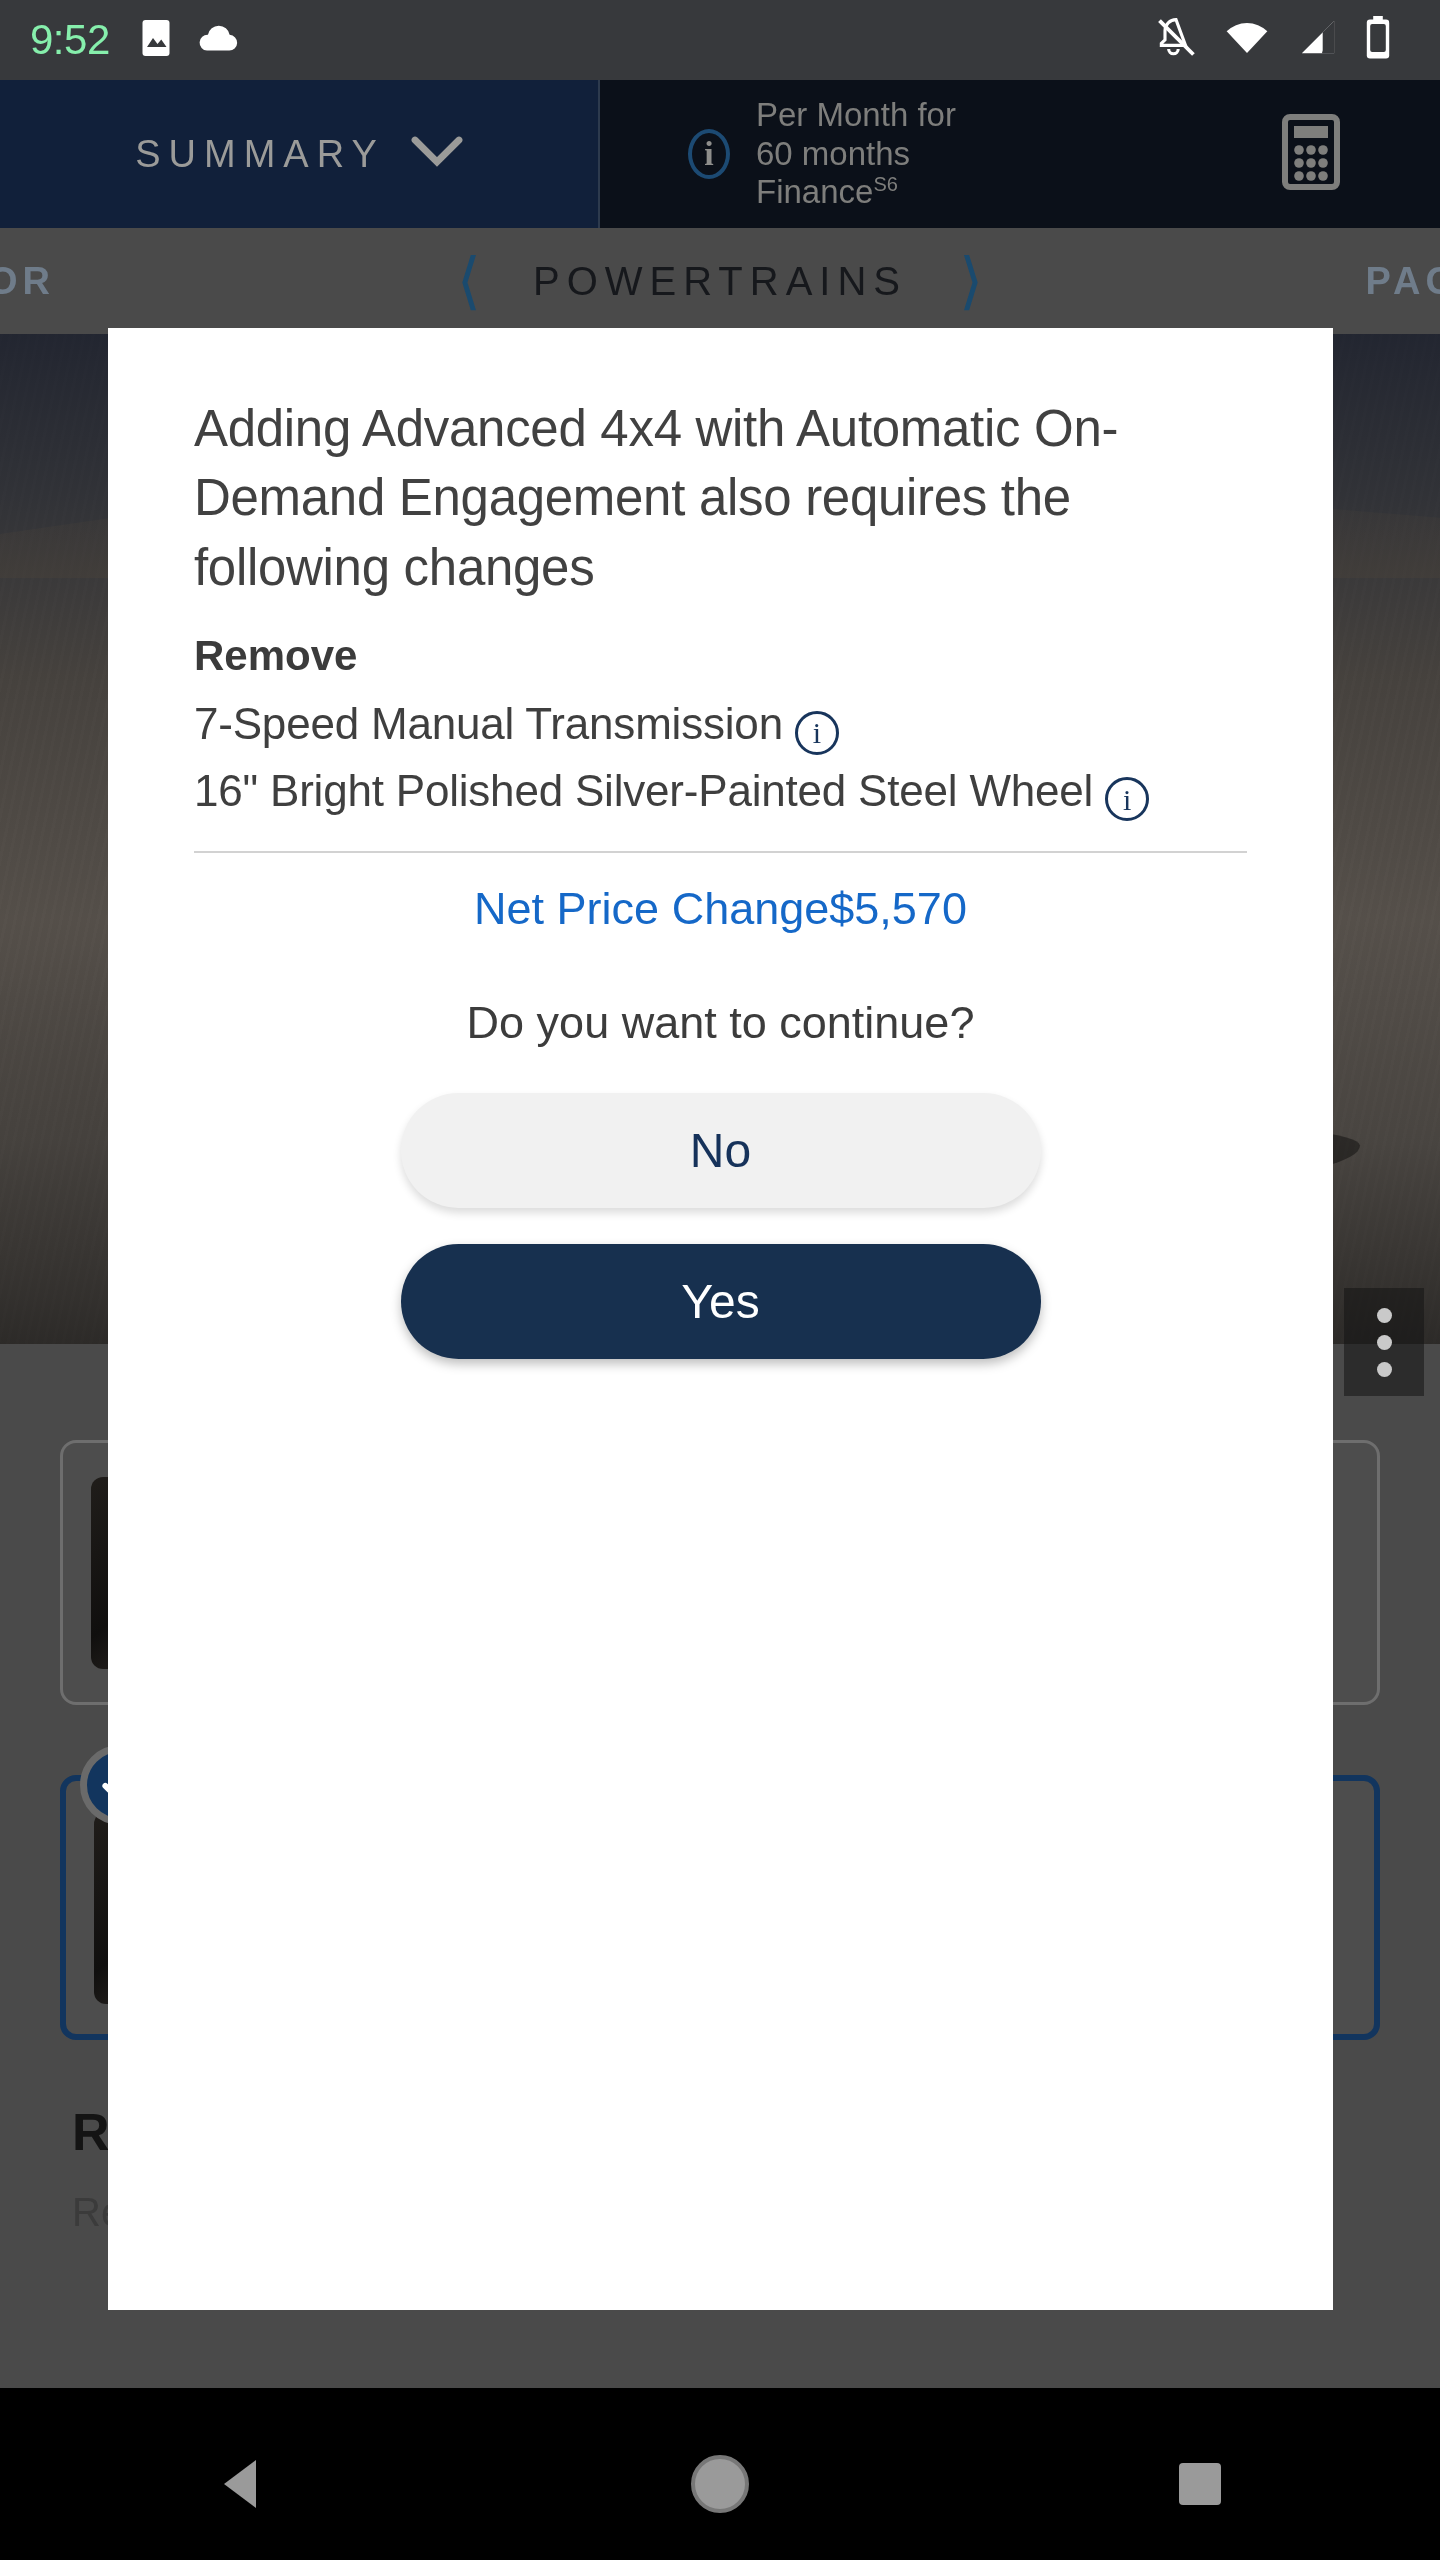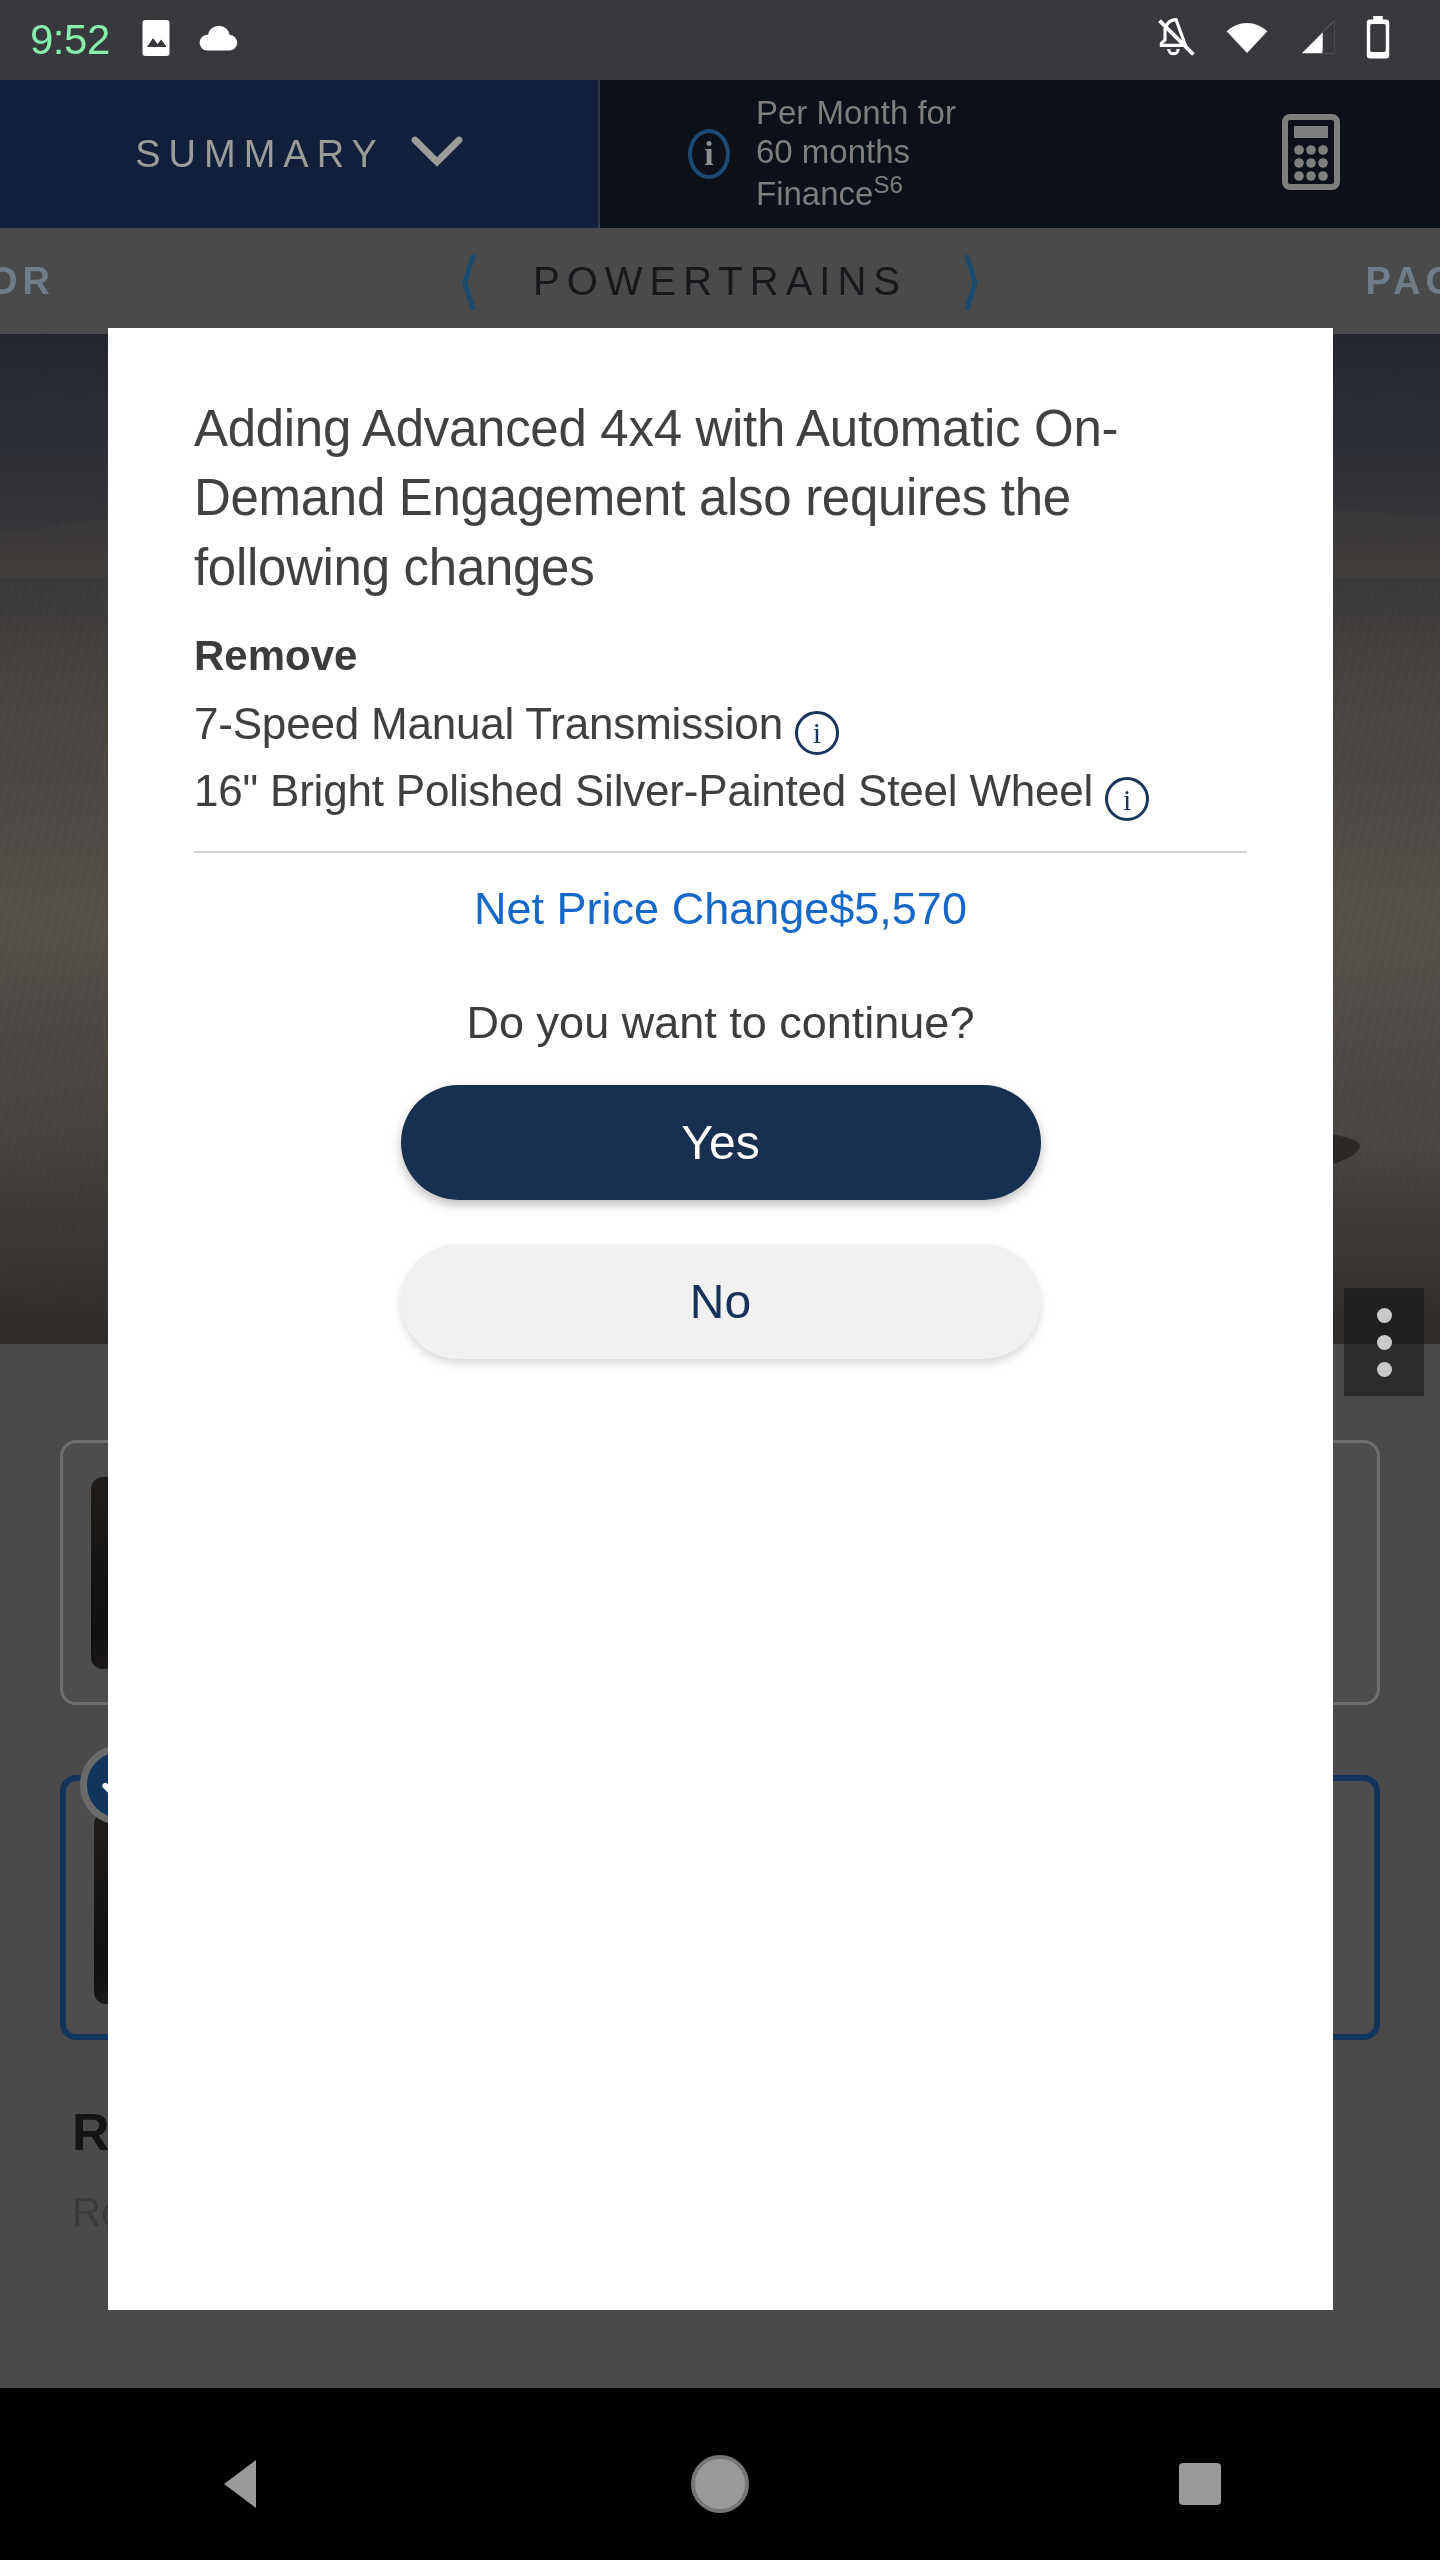--- a/index.html
+++ b/index.html
@@ -88,21 +88,21 @@
     color: #8e8e8c; font-size: 34px; font-weight: 700;
     font-family: "Liberation Serif", serif;
     flex-shrink: 0;
   }
   #price-terms {
     margin-left: 12px;
     color: #7e7e7c;
     font-size: 33px;
     line-height: 1.18;
   }
-  #price-terms .sup { font-size: 24px; vertical-align: super; }
+  #price-terms .sup { font-size: 20px; vertical-align: super; }
   #calc-icon-wrap { margin-left: auto; margin-right: 100px; }
 
   
   #bg-content {
     position: absolute;
     top: 228px; left: 0;
     width: 1440px; height: 2160px;
     background: #4a4a4a;
     overflow: hidden;
     z-index: 5;
@@ -523,22 +523,22 @@
       <div class="group-divider"></div>
     </div>
 
     <div id="net-price-row">
       <span>Net Price Change</span>
       <span>$5,570</span>
     </div>
 
     <div id="continue-question">Do you want to continue?</div>
 
+    <button class="dlg-btn" id="btn-no">No</button>
     <button class="dlg-btn" id="btn-yes">Yes</button>
-    <button class="dlg-btn" id="btn-no">No</button>
   </div>
 
   <div id="nav-bar">
     <span class="navbtn">
       <svg width="52" height="56" viewBox="0 0 26 28">
           <path d="M21 2 5 14l16 12z" fill="#9a9a9a"></path>
         </svg>
     </span>
     <span class="navbtn">
       <svg width="62" height="62" viewBox="0 0 31 31">

